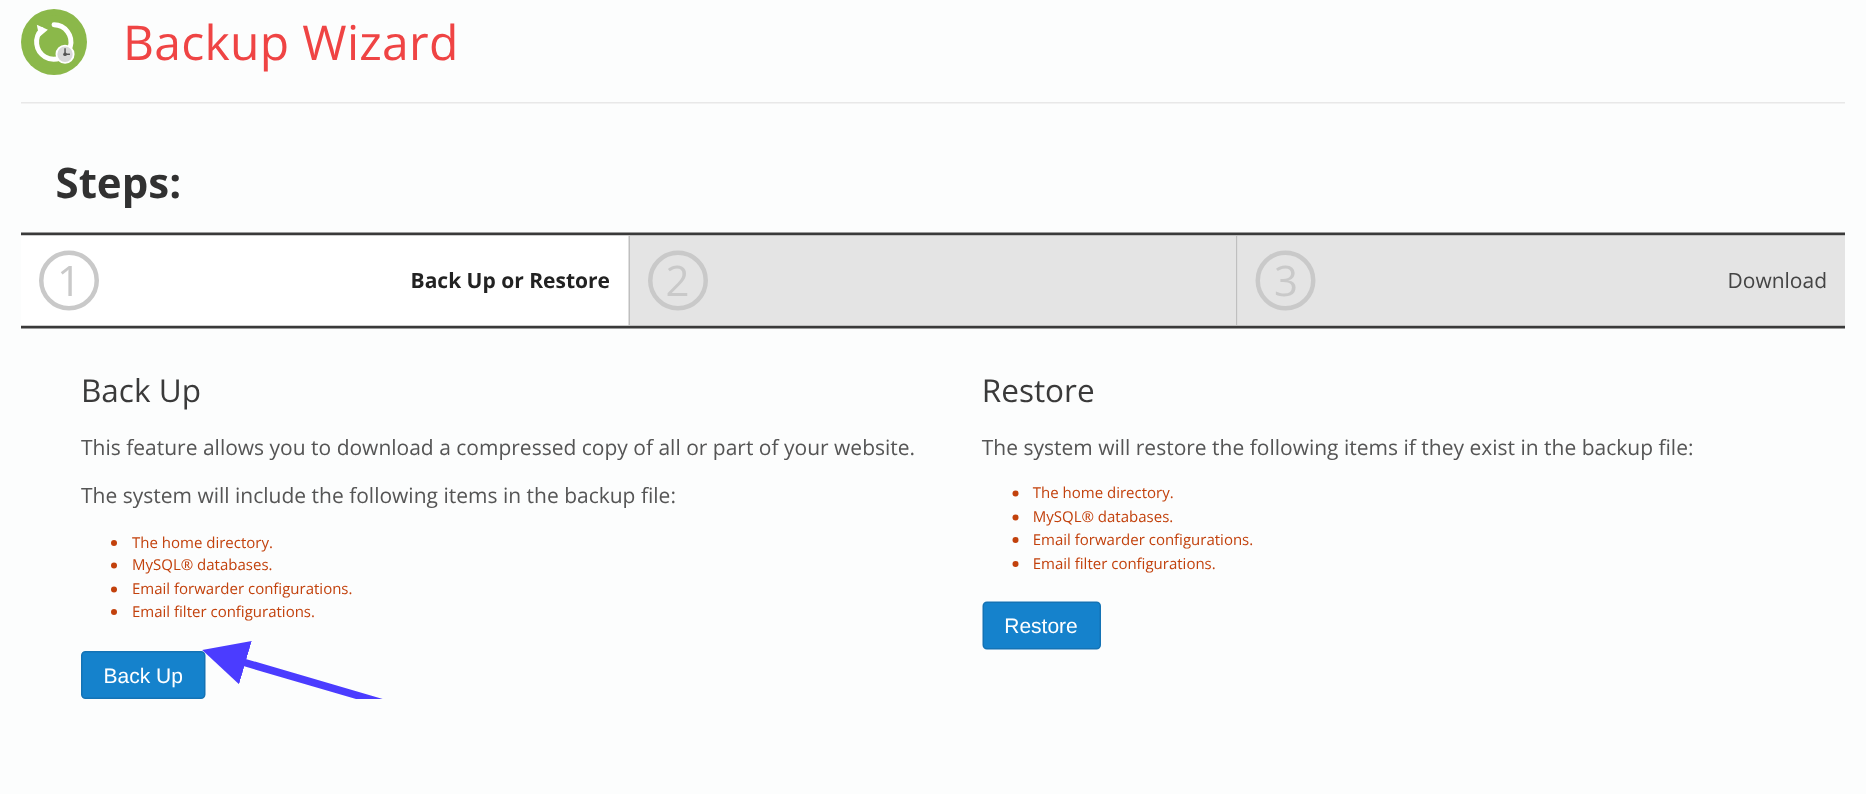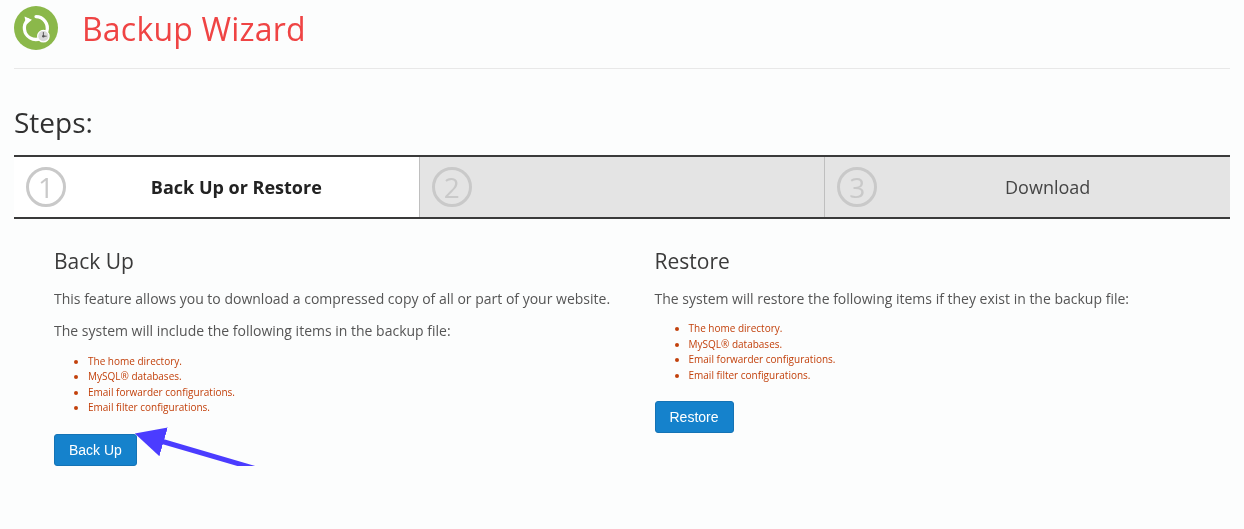--- a/index.html
+++ b/index.html
@@ -30,23 +30,24 @@
     .page-icon svg { width: 36px; height: 36px; }
     .page-title {
       font-size: 32px;
       font-weight: 400;
       color: #ef4444;
       margin-left: 24px;
       letter-spacing: .2px;
     }
     .steps-heading {
       font-size: 28px;
-      font-weight: 400;
+      font-weight: 700;
       color: #313131;
       margin-top: 34px;
+      margin-left: 23px;
     }
     .steps-row {
       display: flex;
       margin-top: 14px;
       border-top: 2px solid #3a3a3a;
       border-bottom: 2px solid #3a3a3a;
     }
     .step-tab {
       flex: 1;
       display: flex;
@@ -68,22 +69,22 @@
       border-radius: 50%;
       display: flex;
       align-items: center;
       justify-content: center;
       font-size: 28px;
       font-weight: 400;
       flex-shrink: 0;
     }
     .step-label {
       flex: 1;
-      text-align: center;
-      font-size: 18px;
+      text-align: right;
+      font-size: 14px;
       color: #444;
       font-weight: 400;
     }
     .step-tab.active .step-label { font-weight: 700; color: #222; }
     .columns {
       display: flex;
       margin-top: 28px;
       gap: 25px;
       margin-left: 40px;
     }

